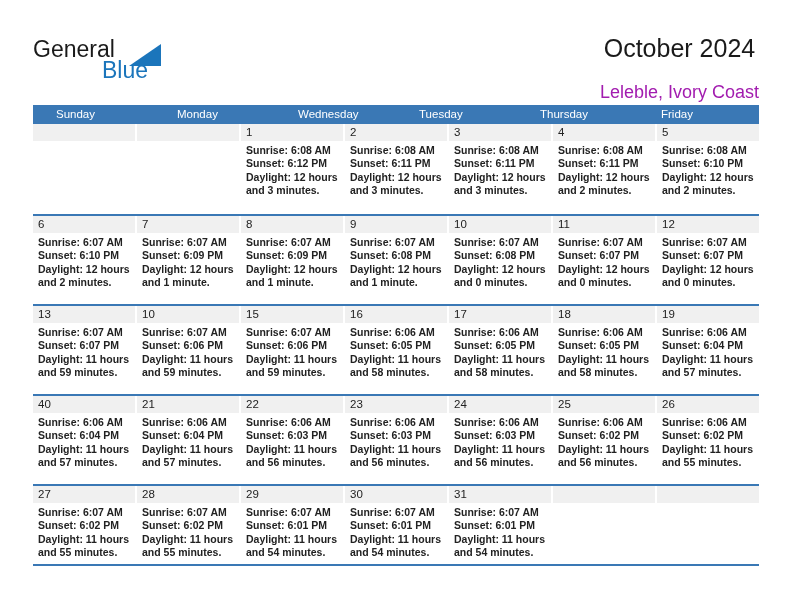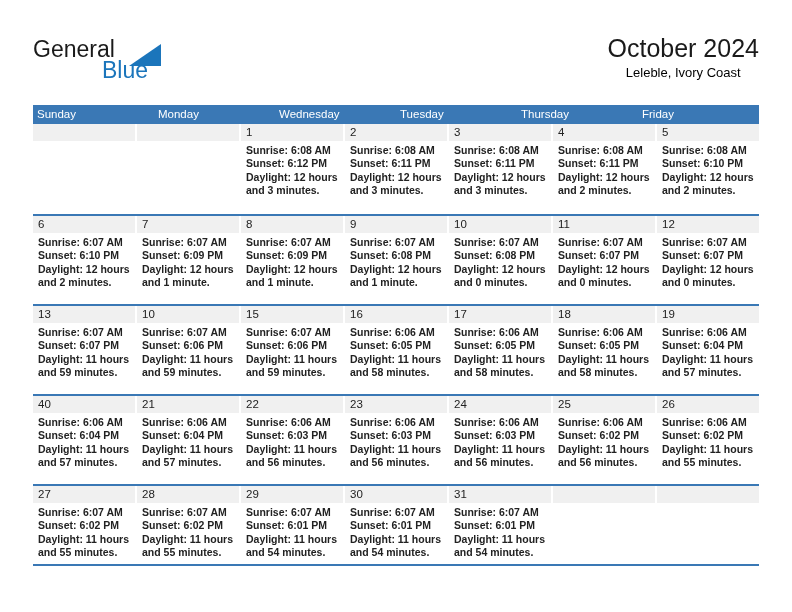--- a/index.html
+++ b/index.html
@@ -76,24 +76,24 @@
   }
   .cal-title {
     font-size: 25px;
     color: #1a1a1a;
     line-height: 30px;
     white-space: nowrap;
     font-weight: normal;
     margin: 0;
   }
   .cal-subtitle {
-    font-size: 13px;
-    color: #000000;
+    font-size: 18px;
+    color: #a21caf;
     line-height: 20px;
-    margin-top: 0;
+    margin-top: 19px;
     white-space: nowrap;
   }
 
   
   .calendar {
     position: absolute;
     left: 33px;
     top: 105px;
     width: 726px;
   }
@@ -102,21 +102,21 @@
     display: flex;
     width: 726px;
     height: 19px;
     background: #3a78b5;
   }
   .weekday-cell {
     flex: 1 1 0;
     font-size: 11.5px;
     color: #ffffff;
     line-height: 19px;
-    padding-left: 4px;
+    padding-left: 23px;
     box-sizing: border-box;
     white-space: nowrap;
   }
 
   .week-row {
     display: flex;
     width: 726px;
     height: 90px;
     border-top: 2px solid #3a78b5;
     box-sizing: border-box;

